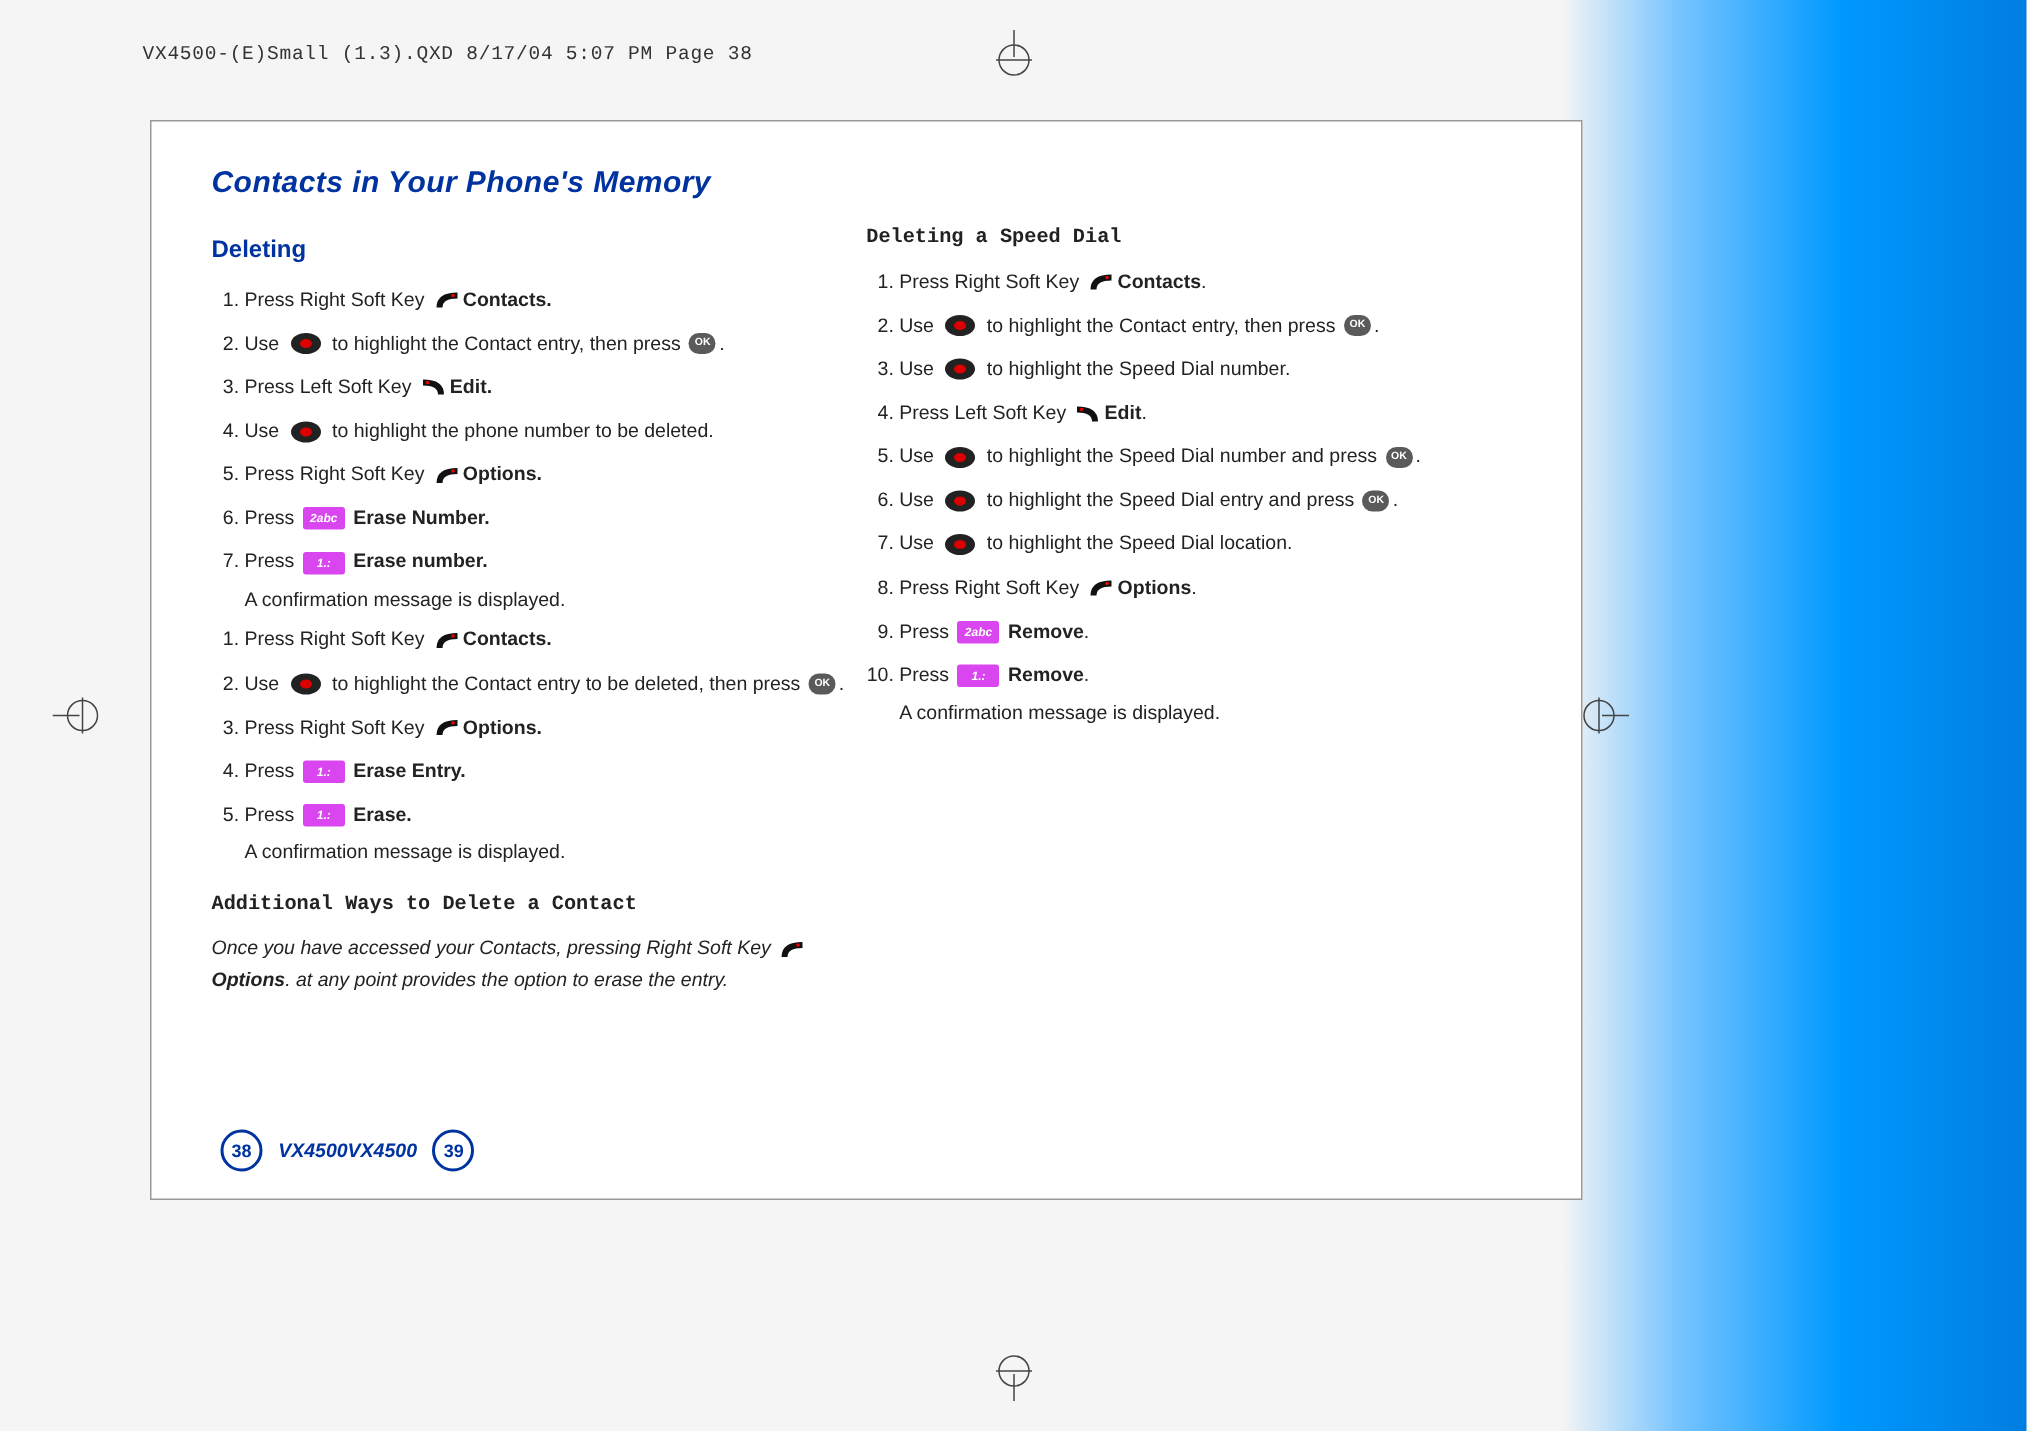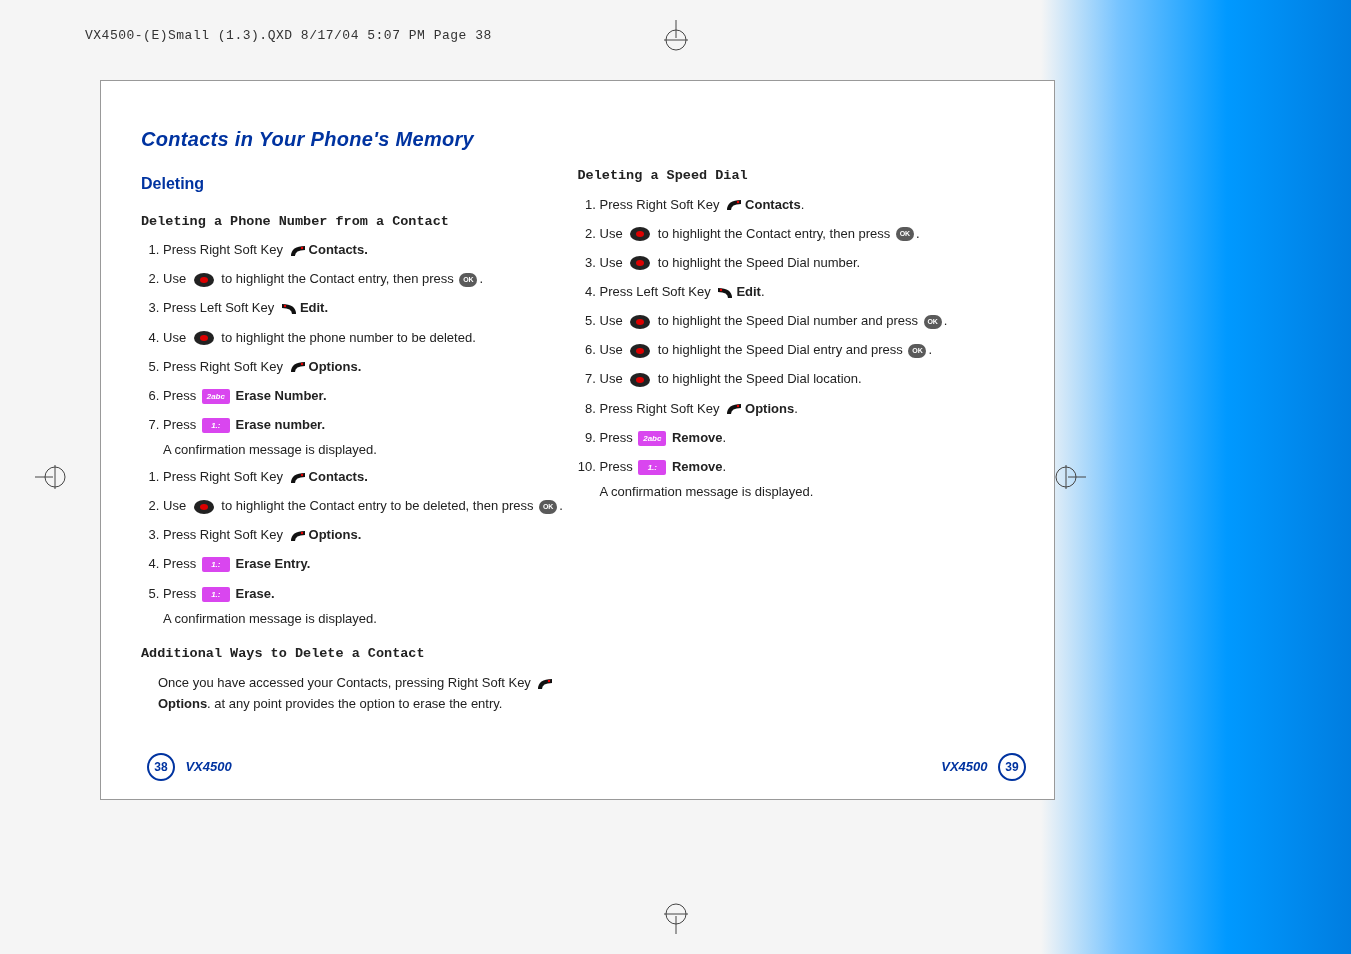--- a/index.html
+++ b/index.html
@@ -17,36 +17,36 @@
     right: 0;
     top: 0;
     width: 310px;
     height: 100%;
     background: linear-gradient(to right, #f5f5f5 0%, #77c4ff 25%, #0099ff 60%, #007de0 100%);
     z-index: 0;
   }
   .header-bar {
     position: absolute;
     top: 28px;
-    left: 85px;
+    left: 95px;
     font-family: "Courier New", monospace;
     font-size: 13px;
     color: #333;
     letter-spacing: 0.5px;
   }
   .page-box {
     position: absolute;
     top: 80px;
     left: 100px;
     width: 955px;
     height: 720px;
     background: #fff;
     border: 1px solid #999;
     box-sizing: border-box;
-    padding: 47px 40px 20px 40px;
+    padding: 30px 40px 20px 40px;
     z-index: 2;
   }
   .spread {
     display: flex;
     height: calc(100% - 60px);
   }
   .col {
     flex: 1;
     font-size: 13px;
     color: #222;
@@ -122,30 +122,30 @@
     font-weight: bold;
     text-align: center;
     line-height: 15px;
     border-radius: 2px;
     vertical-align: middle;
     padding: 0 3px;
     margin: 0 2px;
     font-style: italic;
   }
   .body-para {
-    margin: 4px 17px;
+    margin: 4px 0;
     line-height: 1.6;
+    font-style: italic;
   }
   .footer {
     position: absolute;
     bottom: 18px;
     left: 40px;
-    right: 22px;
+    right: 36px;
     display: flex;
-    justify-content: space-between;
     align-items: center;
   }
   .footer .model {
     color: #0033a0;
     font-style: italic;
     font-weight: bold;
     font-size: 13px;
   }
   .page-num {
     display: inline-block;
@@ -200,21 +200,20 @@
 
 <div class="page-box">
 
   <div class="section-title">Contacts in Your Phone's Memory</div>
 
   <div class="spread">
 
     <div class="col">
       <div class="h-major">Deleting</div>
 
-      <div class="h-minor">Deleting a Phone Number from a Contact</div>
       <ol class="steps" id="l-sub1">
           <li>Press Right Soft Key <span class="icon-softkey"><svg viewBox="0 0 18 14">
                 <path d="M2 12 Q2 2 16 2 L16 6 Q6 6 6 12 Z" fill="#111"></path>
                 <circle cx="13" cy="4" r="1.2" fill="#e00"></circle>
               </svg></span><span class="bold">Contacts.</span></li>
           <li>Use <span class="icon-nav"><svg viewBox="0 0 22 16">
                 <ellipse cx="11" cy="8" rx="10" ry="7" fill="#222"></ellipse>
                 <ellipse cx="11" cy="8" rx="4" ry="3" fill="#d00"></ellipse>
               </svg></span> to highlight the Contact entry, then press <span class="icon-ok">OK</span>.</li>
           <li>Press Left Soft Key <span class="icon-softkey"><svg viewBox="0 0 18 14">

